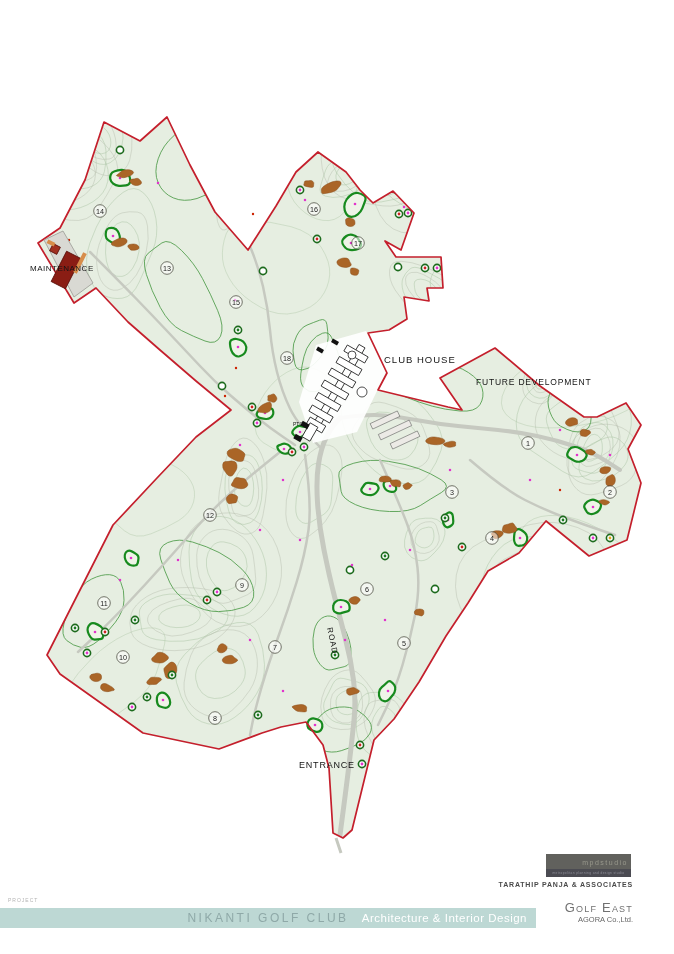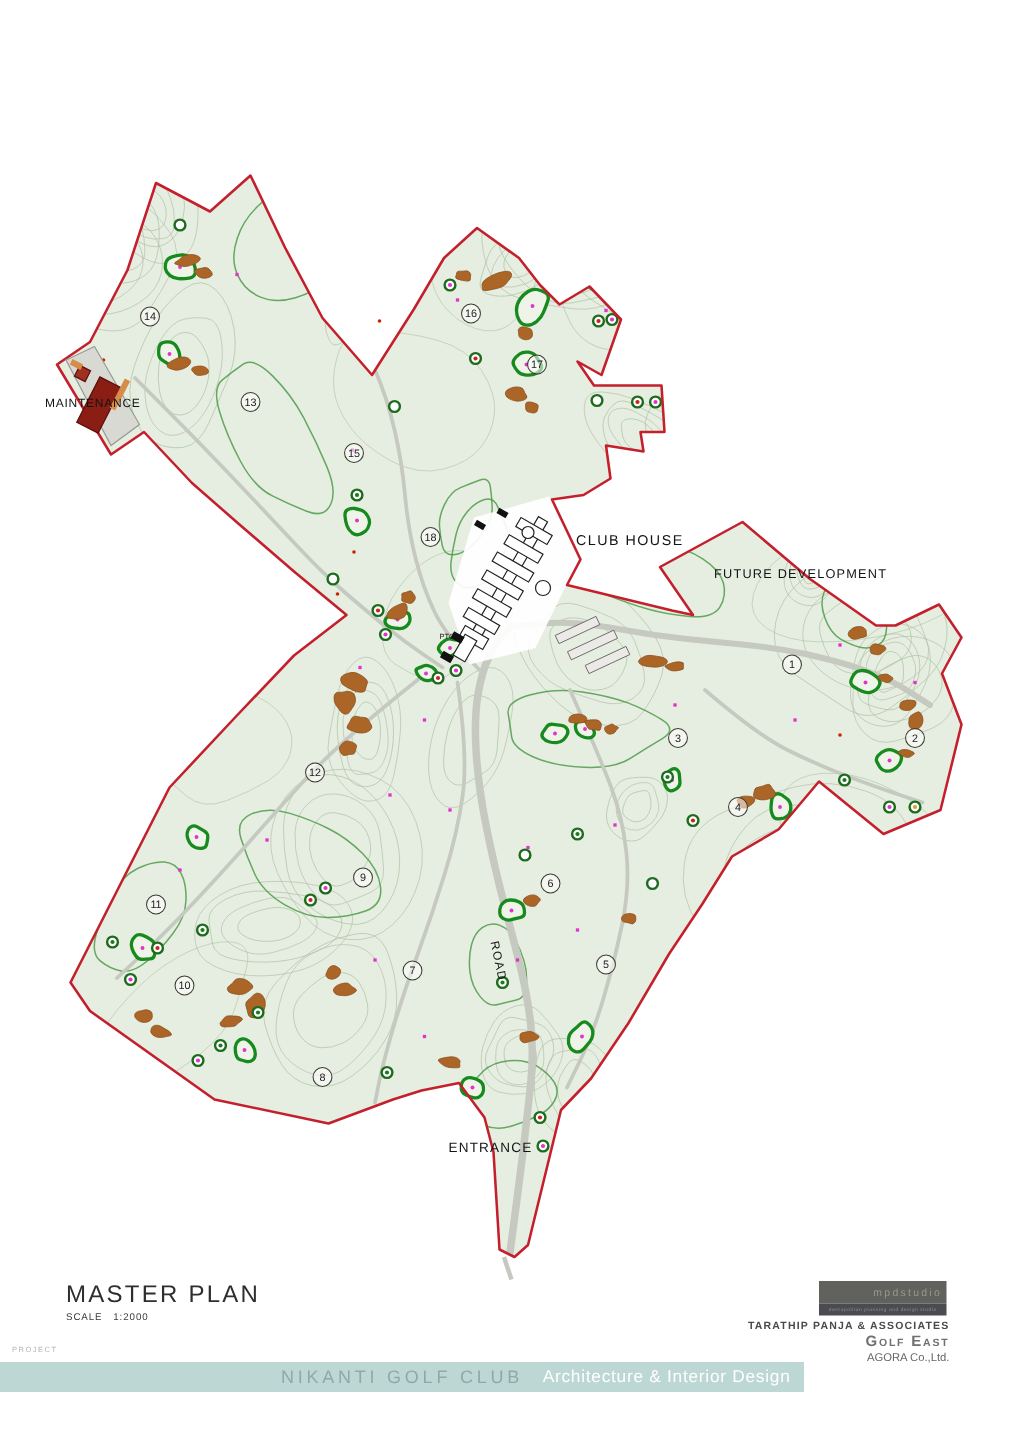--- a/index.html
+++ b/index.html
@@ -9,21 +9,21 @@
   .titleblock{position:absolute;left:44px;top:855px;color:#343434;}
   .master-title{font-size:16px;letter-spacing:1.5px;color:#2e2e2e;}
   .scale{font-size:6.5px;letter-spacing:.6px;color:#3c3c3c;margin-top:2px;white-space:pre;}
   .studio-box{position:absolute;left:546px;top:854px;width:85px;height:23px;}
   .studio-name{background:#61615d;color:#98988c;font-size:7px;letter-spacing:1.5px;
                text-align:right;padding:4px 3px 1px 2px;height:10px;line-height:10px;}
   .studio-tag{background:#4b4b52;color:#8f8f99;font-size:3.2px;letter-spacing:.4px;
               text-align:center;height:8px;line-height:8px;}
   .firm-block{position:absolute;right:41px;top:881px;text-align:right;}
   .firm-architect{font-size:7px;font-weight:bold;letter-spacing:.8px;color:#4a4a4a;}
-  .firm-client{font-size:10px;font-weight:bold;font-variant:small-caps;letter-spacing:1.2px;color:#707070;margin-top:1px;}
+  .firm-client{font-size:13px;font-weight:normal;font-variant:small-caps;letter-spacing:1.2px;color:#707070;margin-top:12px;}
   .firm-company{font-family:Liberation Sans, sans-serif;font-size:7.5px;color:#666;margin-top:0;}
   .project-label{position:absolute;left:8px;top:897px;font-size:5px;letter-spacing:1px;color:#b4b4b4;}
   .footer-bar{position:absolute;left:0;top:908px;width:536px;height:20px;background:#bdd8d4;}
   .project-name{position:absolute;left:0;width:100%;text-align:center;top:3px;
                 font-size:12px;letter-spacing:2.5px;color:#8fa9a8;}
   .bar-right{position:absolute;right:9px;top:3.5px;font-size:11.5px;letter-spacing:.5px;color:#ffffff;margin-left:48px;}
 </style>
 </head>
 <body>
 
@@ -435,24 +435,20 @@
         <text x="236" y="302" text-anchor="middle" dy=".35em" font-size="7.2" fill="#1c1c1c" font-family="&quot;Liberation Sans&quot;,sans-serif">15</text>
         <circle cx="314" cy="209" r="6.3" fill="rgba(255,255,255,0.55)" stroke="#3c3c30" stroke-width="0.7"></circle>
         <text x="314" y="209" text-anchor="middle" dy=".35em" font-size="7.2" fill="#1c1c1c" font-family="&quot;Liberation Sans&quot;,sans-serif">16</text>
         <circle cx="358" cy="243" r="6.3" fill="rgba(255,255,255,0.55)" stroke="#3c3c30" stroke-width="0.7"></circle>
         <text x="358" y="243" text-anchor="middle" dy=".35em" font-size="7.2" fill="#1c1c1c" font-family="&quot;Liberation Sans&quot;,sans-serif">17</text>
         <circle cx="287" cy="358" r="6.3" fill="rgba(255,255,255,0.55)" stroke="#3c3c30" stroke-width="0.7"></circle>
         <text x="287" y="358" text-anchor="middle" dy=".35em" font-size="7.2" fill="#1c1c1c" font-family="&quot;Liberation Sans&quot;,sans-serif">18</text>
       </g>
   </svg>
 
-  <div class="titleblock">
-    <div class="master-title">MASTER PLAN</div>
-    <div class="scale">SCALE   1:2000</div>
-  </div>
 
   <div class="studio-box">
     <div class="studio-name">mpdstudio</div>
     <div class="studio-tag">metropolitan planning and design studio</div>
   </div>
 
   <div class="firm-block">
     <div class="firm-architect">TARATHIP  PANJA &amp; ASSOCIATES</div>
     <div class="firm-client">Golf East</div>
     <div class="firm-company">AGORA Co.,Ltd.</div>

